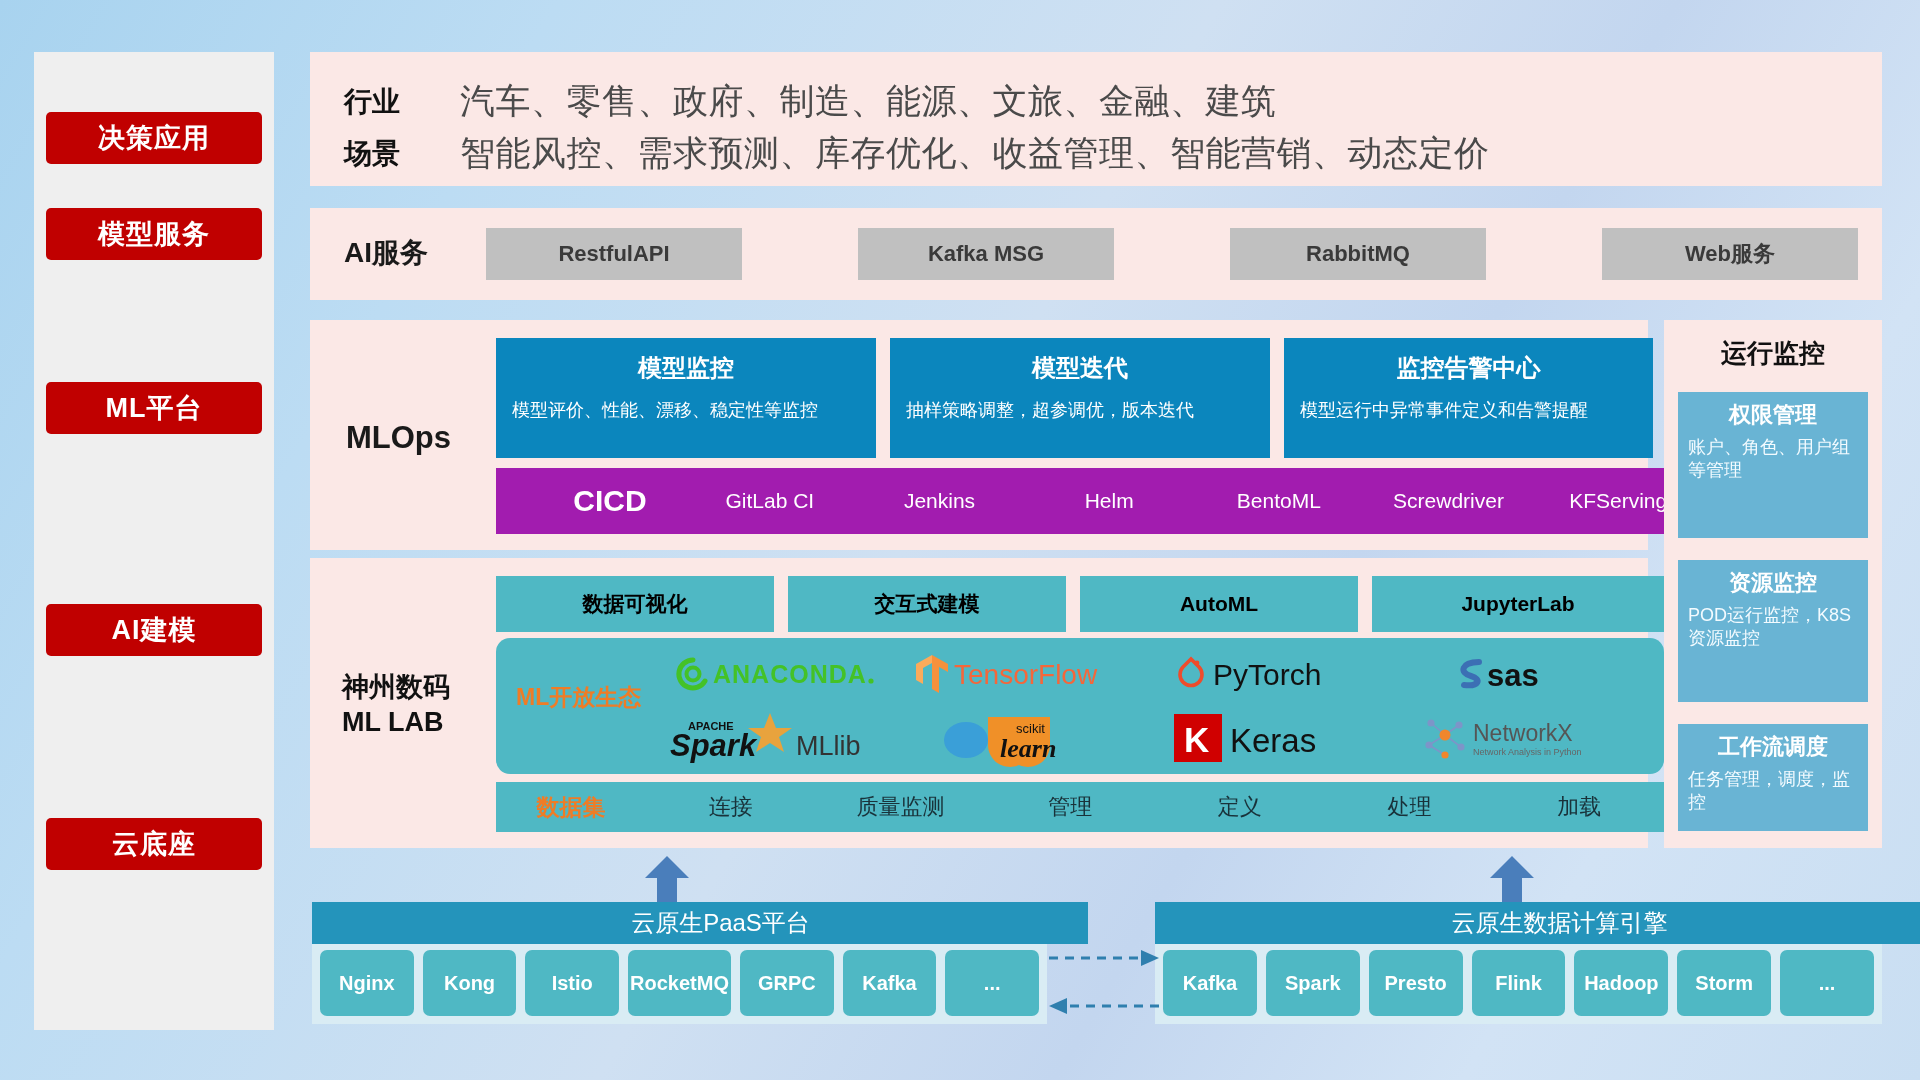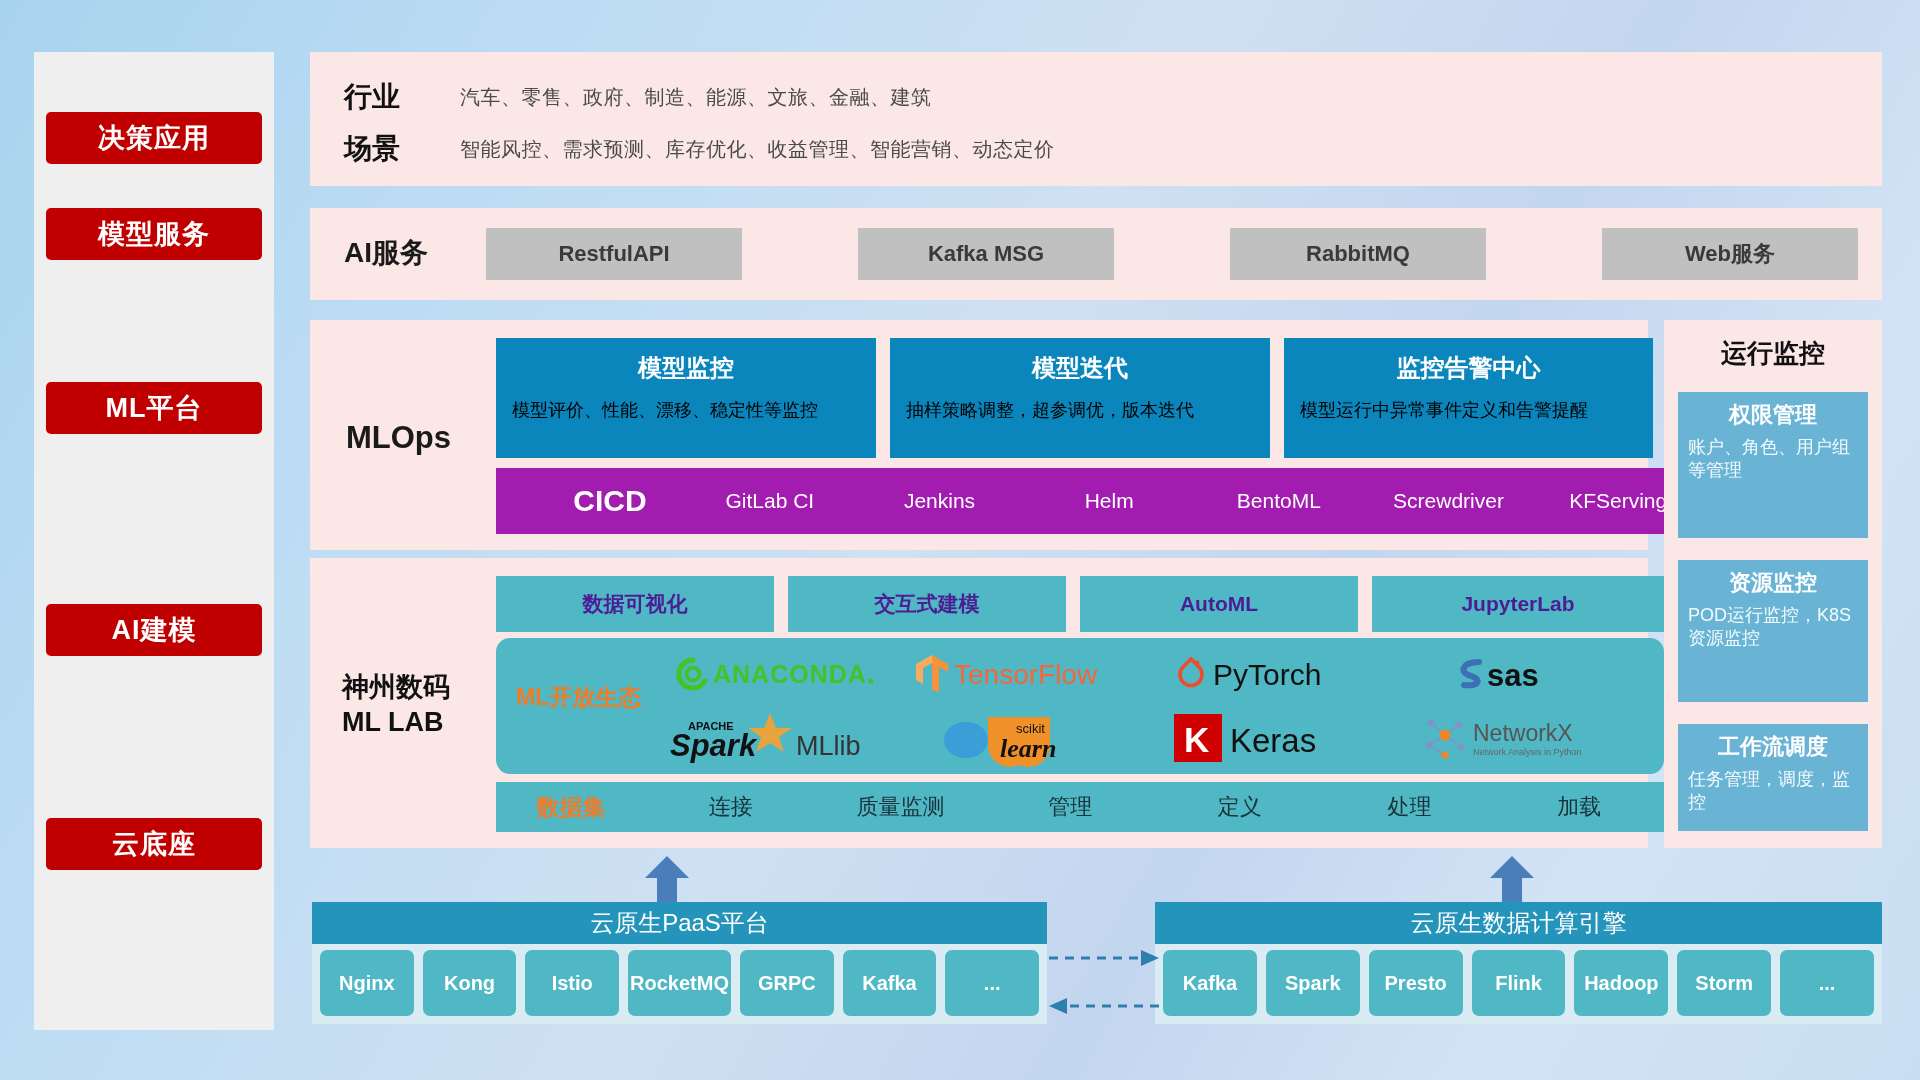--- a/index.html
+++ b/index.html
@@ -29,54 +29,54 @@
 
   .rowlabel{
     font-size:28px;font-weight:bold;color:#1a1a1a;
     white-space:nowrap;
   }
 
   
   .band-top{left:310px;top:52px;width:1572px;height:134px;}
   .ind-line{position:absolute;display:flex;align-items:center;}
   .ind-key{width:116px;font-size:28px;font-weight:bold;color:#111;text-align:left;}
-  .ind-val{font-size:20px;color:#4a4a4a;letter-spacing:.5px;}
+  .ind-val{font-size:35px;color:#4a4a4a;letter-spacing:.5px;}
 
   
   .band-ai{left:310px;top:208px;width:1572px;height:92px;}
   .ai-label{position:absolute;left:34px;top:26px;}
   .ai-chip{
     position:absolute;top:20px;height:52px;background:#c0c0c0;
     display:flex;align-items:center;justify-content:center;
     font-size:22px;font-weight:bold;color:#3a3a3a;
   }
 
   
   .band-mlops{left:310px;top:320px;width:1338px;height:230px;}
   .mlops-label{position:absolute;left:36px;top:100px;font-size:31px;}
   .blue-card{
     position:absolute;background:#0b86bd;color:#fff;
     padding:14px 16px 0 16px;box-sizing:border-box;
   }
   .blue-card h4{margin:0 0 14px 0;font-size:24px;text-align:center;font-weight:bold;}
-  .blue-card p{margin:0;font-size:18px;line-height:1.38;color:#000000;}
+  .blue-card p{margin:0;font-size:18px;line-height:1.38;color:#ffffff;}
   .cicd-bar{
     position:absolute;background:#a21caf;color:#fff;
     display:flex;align-items:center;overflow:hidden;padding-left:39px;
   }
   .cicd-title{font-size:30px;font-weight:bold;width:150px;text-align:center;flex:none;}
   .cicd-item{flex:1;text-align:center;font-size:21px;line-height:1.05;padding:0 4px;}
 
   
   .band-model{left:310px;top:558px;width:1338px;height:290px;}
   .ml-label{position:absolute;left:32px;top:112px;font-size:27px;font-weight:bold;color:#111;line-height:1.28;}
   .tool-chip{
     position:absolute;top:18px;height:56px;background:#4fb8c4;
     display:flex;align-items:center;justify-content:center;
-    font-size:21px;font-weight:bold;color:#4c1d95;
+    font-size:21px;font-weight:bold;color:#000000;
   }
   .eco-box{position:absolute;background:#4fb8c4;border-radius:14px;}
   .eco-label{position:absolute;left:20px;top:44px;font-size:23px;font-weight:bold;color:#ef7c26;}
   .logo-grid{position:absolute;left:150px;top:4px;right:8px;bottom:4px;
     display:grid;grid-template-columns:repeat(4,1fr);grid-template-rows:1fr 1fr;align-items:center;justify-items:center;}
   .ds-bar{position:absolute;background:#4fb8c4;display:flex;align-items:center;}
   .ds-title{width:150px;text-align:center;font-size:23px;font-weight:bold;color:#ef7c26;flex:none;}
   .ds-item{flex:1;text-align:center;font-size:22px;color:#19323a;}
 
   
@@ -86,21 +86,21 @@
     position:absolute;left:14px;width:190px;background:#69b4d4;
     color:#fff;box-sizing:border-box;padding:8px 10px;
   }
   .mon-card h5{margin:0 0 6px 0;font-size:22px;text-align:center;font-weight:bold;}
   .mon-card p{margin:0;font-size:18px;line-height:1.3;color:#f3fbff;}
 
   
   .stack{position:absolute;background:#d9ecf4;}
   .stack-head{
     position:absolute;left:0;top:0;width:100%;height:42px;background:#2494bb;
-    color:#fff;font-size:24px;display:flex;align-items:center;justify-content:center;
+    color:#fff;font-size:24px;display:flex;align-items:center;justify-content:center;padding-left:41px;
   }
   .stack-items{position:absolute;left:8px;right:8px;top:48px;bottom:8px;display:flex;gap:9px;}
   .stack-chip{
     flex:1;background:#4fb8c4;border-radius:7px;color:#fff;
     display:flex;align-items:center;justify-content:center;text-align:center;
     font-size:20px;font-weight:bold;line-height:1.05;padding:0 2px;
   }
   .up-arrow{position:absolute;width:44px;height:48px;}
 
   svg{display:block;overflow:visible;}

